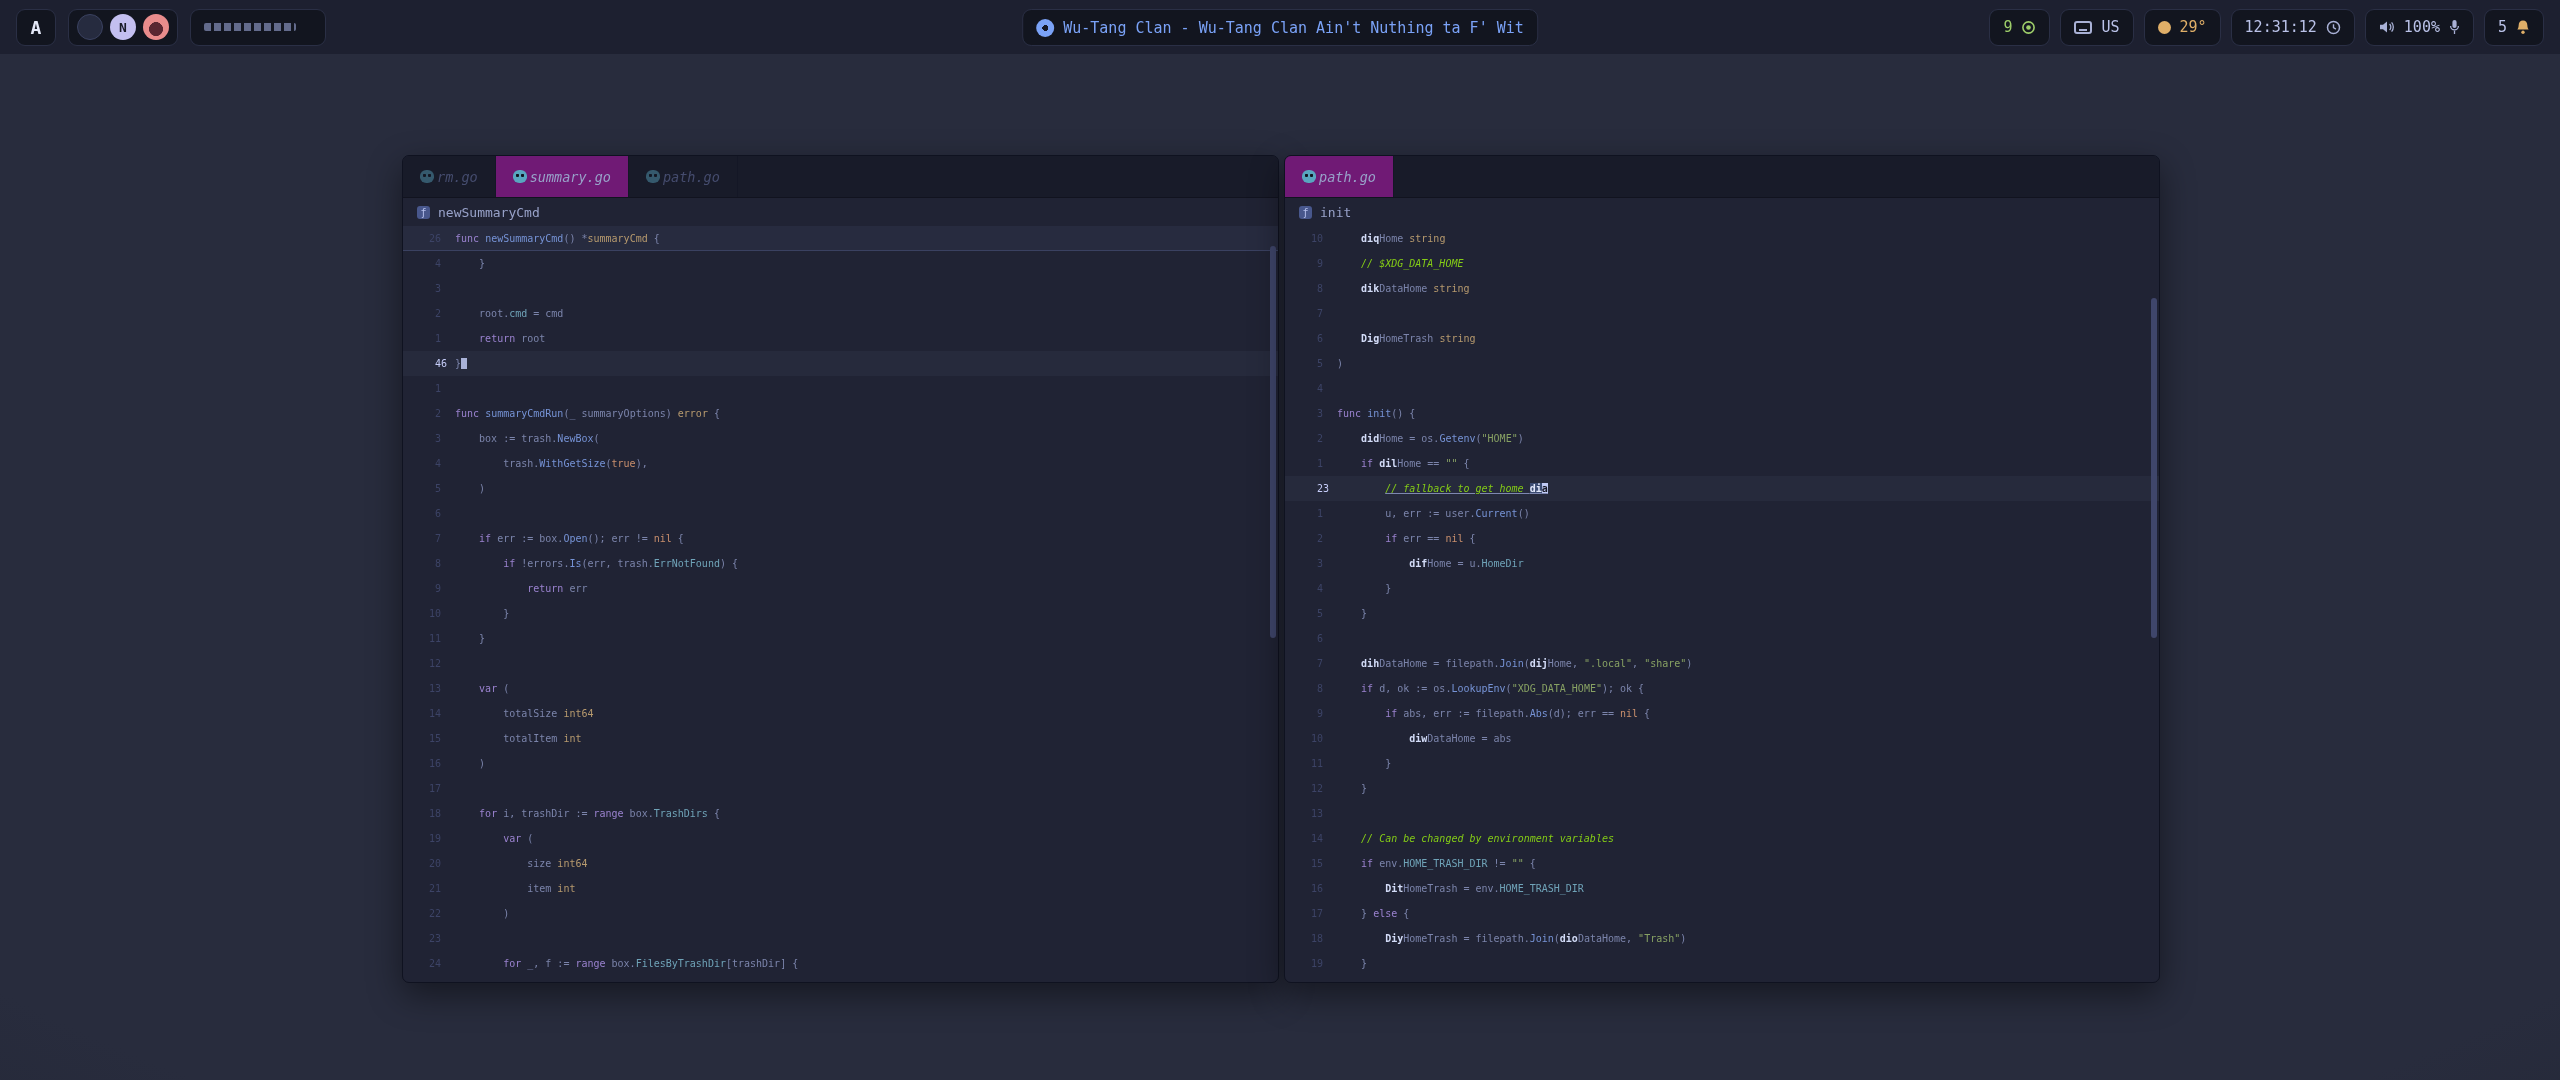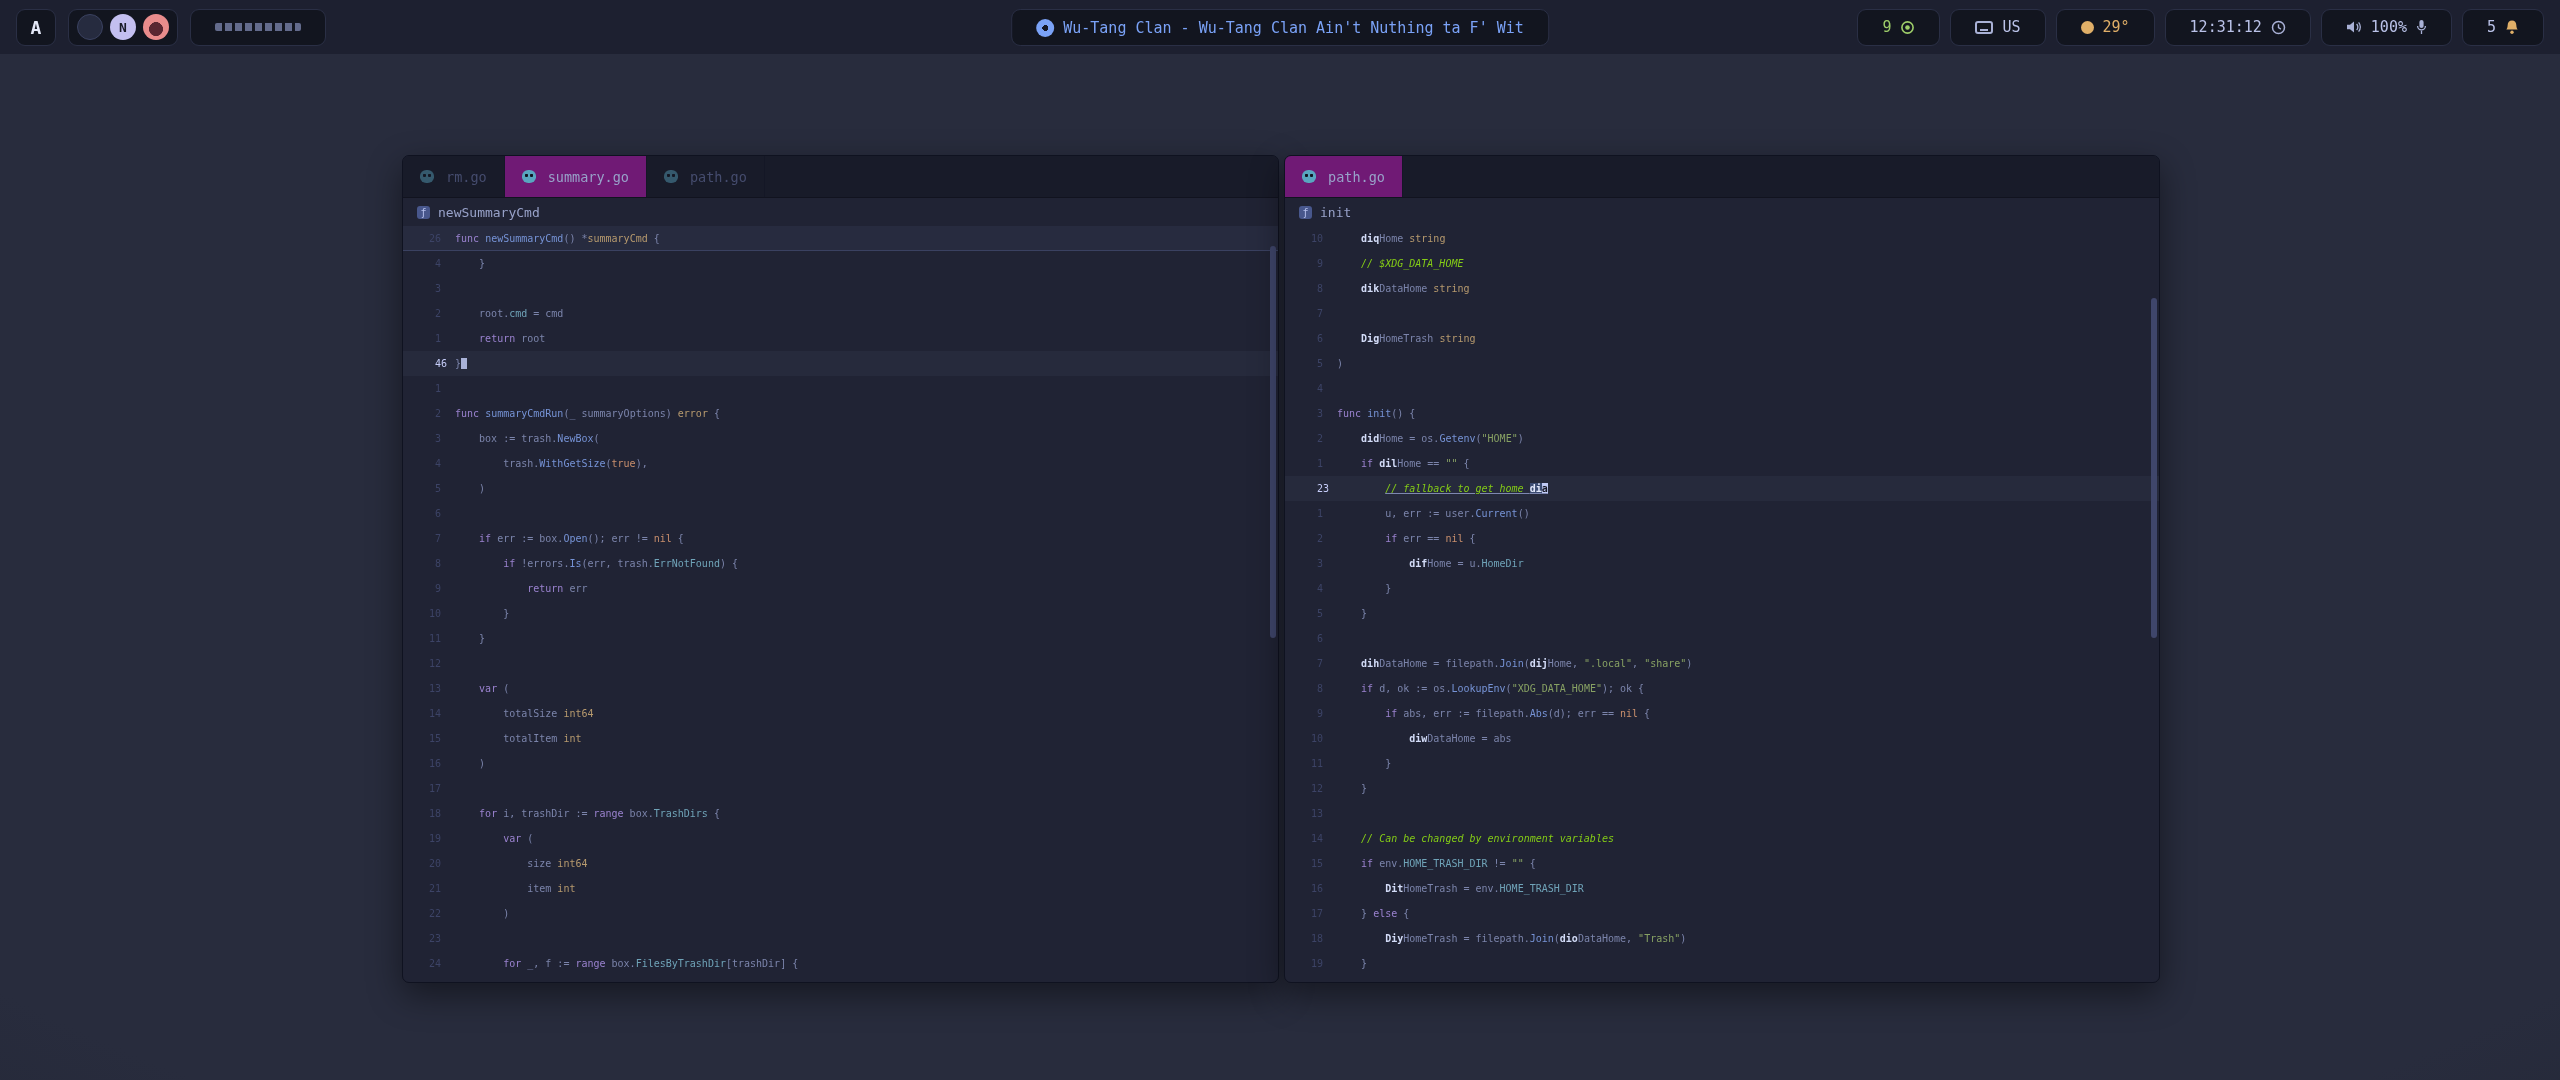--- a/index.html
+++ b/index.html
@@ -7,21 +7,21 @@
   body{
     background:radial-gradient(120% 130% at 50% 45%, #282c3d 55%, #181b27 100%);
     font-family:"DejaVu Sans Mono", monospace;
     color:#bac2e8;
   }
 
   
   .topbar{position:absolute;top:0;left:0;right:0;height:54px;display:flex;align-items:center;
     padding:0 16px;background:#1d2030;gap:12px;}
   .pill{height:37px;border-radius:9px;background:#12151f;border:1px solid #2a2f45;
-    display:flex;align-items:center;gap:9px;padding:0 24px;font-size:15px;color:#bac2e8;}
+    display:flex;align-items:center;gap:9px;padding:0 13px;font-size:15px;color:#bac2e8;}
   .pill.launcher{width:40px;justify-content:center;padding:0;}
   .logo{font-weight:bold;font-size:18px;color:#e4e8f7;}
   .pill.ws{padding:0 8px;gap:7px;}
   .wsdot{width:26px;height:26px;border-radius:50%;display:flex;align-items:center;justify-content:center;
     font-size:13px;font-weight:bold;}
   .ws1{background:#262b3f;border:1px solid #3b4261;}
   .ws2{background:#c3bff0;color:#191b28;}
   .ws3{background:#e98c8c;background:radial-gradient(circle at 50% 58%, #5a2732 34%, #e98c8c 36%);}
   .pill.title{width:136px;}
   .scrub{width:92px;height:8px;border-radius:2px;
@@ -38,22 +38,22 @@
   .kbd-icon::after{content:"";position:absolute;left:3px;right:3px;bottom:1px;height:2px;background:#a9b1d6;}
   svg.icon{flex:none;display:block;}
 
   
   .editor{position:absolute;top:155px;width:877px;height:828px;background:#202334;
     border:1px solid #0f1220;border-radius:7px;overflow:hidden;
     box-shadow:0 12px 34px rgba(0,0,0,.45);}
   .ed-left{left:402px;}
   .ed-right{left:1284px;width:876px;}
   .tabbar{display:flex;height:42px;background:#181b29;border-bottom:1px solid #11131f;}
-  .tab{display:flex;align-items:center;gap:12px;padding:0 17px;font-size:13.5px;color:#454c6e;
-    border-right:1px solid #141726;}
+  .tab{display:flex;align-items:center;gap:3px;padding:0 17px;font-size:13.5px;color:#454c6e;
+    border-right:1px solid #141726;font-style:italic;}
   .tab.active{background:#701a75;color:#98a2c9;}
   .goicon{width:14px;height:13px;border-radius:45%;flex:none;opacity:.45;
     background:
       radial-gradient(circle at 32% 42%, #10141f 1.3px, rgba(0,0,0,0) 1.9px),
       radial-gradient(circle at 68% 42%, #10141f 1.3px, rgba(0,0,0,0) 1.9px),
       #58a6c0;}
   .tab.active .goicon{opacity:1;}
   .winbar{height:28px;display:flex;align-items:center;gap:8px;padding:0 14px;font-size:13px;color:#98a2c9;}
   .sym-icon{width:13px;height:13px;border-radius:3px;background:#48578c;color:#b6c1ee;
     display:flex;align-items:center;justify-content:center;font-size:10px;flex:none;}

